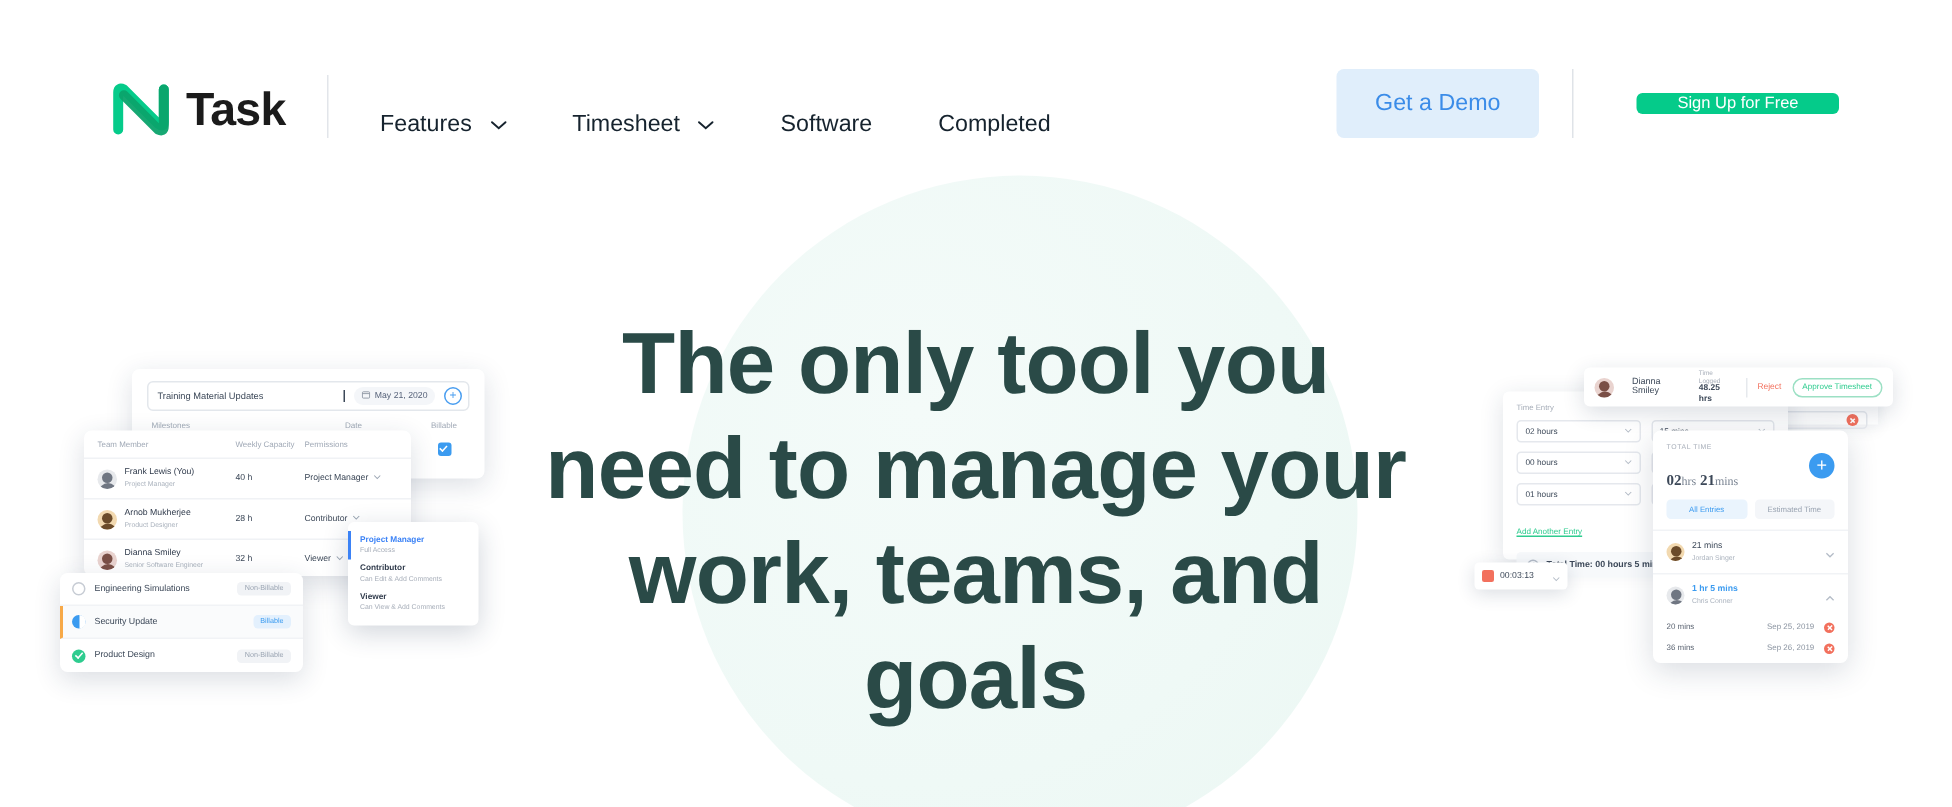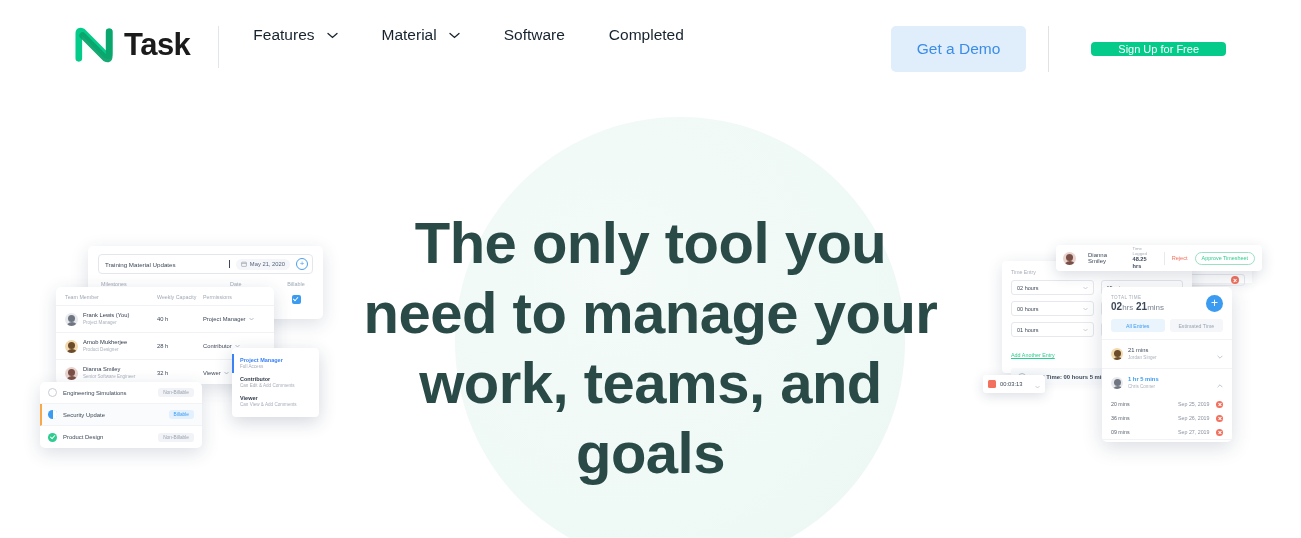--- a/index.html
+++ b/index.html
@@ -19,23 +19,22 @@
     width:450px; height:450px;
     border-radius:50%;
     background:radial-gradient(circle at 35% 35%, #f4fbf9 0%, #eff9f6 60%, #ebf7f3 100%);
     z-index:0;
   }
 
   
   .header{
     position:relative; z-index:5;
     height:92px;
-    display:flex; align-items:flex-start;
+    display:flex; align-items:flex-end;
     padding:0 75px;
-    margin-top:26px;
   }
   .logo{ display:flex; align-items:center; gap:11px; }
   .logo-mark{ width:38px; height:38px; display:block; }
   .logo-text{ font-size:31px; font-weight:bold; letter-spacing:-0.5px; color:#1b1b1b; }
   .nav-divider{
     width:1px; height:42px; background:#e2e5ea;
     margin:0 34px 0 28px;
   }
   .nav{ display:flex; align-items:center; gap:44px; }
   .nav-item{
@@ -210,21 +209,21 @@
   .nt-x:before,.nt-x:after{ content:""; position:absolute; left:1.8px; top:3.6px; width:4.4px; height:0.9px; background:#fff; }
   .nt-x:before{ transform:rotate(45deg); } .nt-x:after{ transform:rotate(-45deg); }
 
   .card-total{
     position:absolute; left:122px; top:52px; width:130px; height:155px;
     background:#fff; border-radius:5px; box-shadow:0 5px 20px rgba(28,50,79,.17);
     overflow:hidden;
   }
   .tt-head{ padding:8px 9px 7px; display:flex; align-items:center; }
   .tt-lab{ font-size:4.6px; color:#a7aeb9; letter-spacing:.4px; }
-  .tt-val{ font-size:10px; color:#3c4858; margin-top:1px; }
+  .tt-val{ font-size:10px; color:#3c4858; margin-top:15px;font-family:Liberation Serif, serif; }
   .tt-val b{ font-weight:bold; }
   .tt-val .u{ font-weight:normal; font-size:8px; color:#7b8593; }
   .tt-plus{ margin-left:auto; width:17px; height:17px; border-radius:50%; background:#3b9bf0;
             color:#fff; font-size:12px; line-height:16px; text-align:center; }
   .tt-tabs{ display:flex; gap:5px; padding:0 9px 7px; }
   .tt-tab{ flex:1; height:13px; border-radius:3px; font-size:5.2px;
            display:flex; align-items:center; justify-content:center; }
   .tt-tab.on{ background:#eaf4fd; color:#3b9bf0; }
   .tt-tab.off{ background:#f4f6f9; color:#9aa4b2; }
   .ent{ display:flex; align-items:center; padding:5px 9px; border-top:1px solid #f1f3f6; }
@@ -269,21 +268,21 @@
   <div class="nav">
     <div class="nav-item">
       <span>Features</span>
       <span>
         <svg class="chev" width="11" height="7" viewBox="0 0 11 7">
             <path d="M1 1.5 L5.5 5.5 L10 1.5" fill="none" stroke="#16232e" stroke-width="1.3" stroke-linecap="round"></path>
           </svg>
       </span>
     </div>
     <div class="nav-item">
-      <span>Material</span>
+      <span>Timesheet</span>
       <span>
         <svg class="chev" width="11" height="7" viewBox="0 0 11 7">
             <path d="M1 1.5 L5.5 5.5 L10 1.5" fill="none" stroke="#16232e" stroke-width="1.3" stroke-linecap="round"></path>
           </svg>
       </span>
     </div>
     <div class="nav-item">
       <span>Software</span>
     </div>
     <div class="nav-item">

